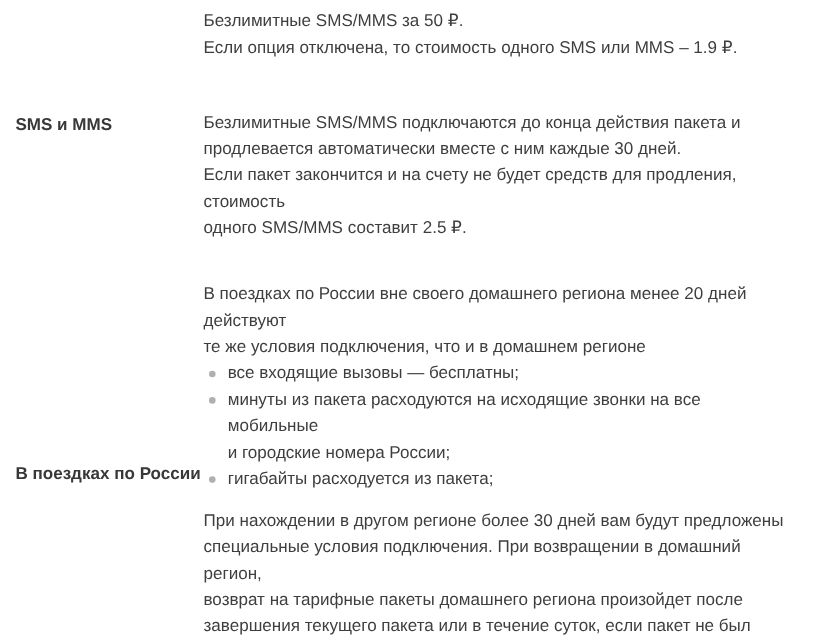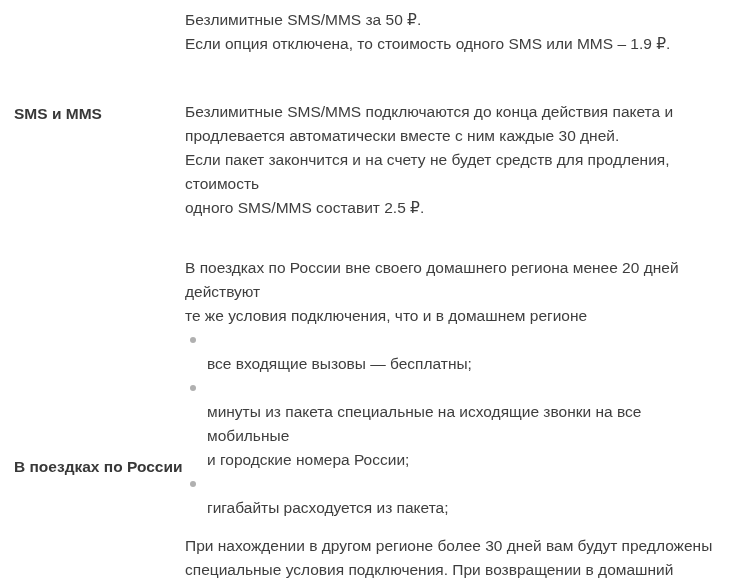--- a/index.html
+++ b/index.html
@@ -59,21 +59,20 @@
     flex: 0 0 6px;
     width: 6px;
     height: 6px;
     border-radius: 50%;
     background: var(--bullet);
     margin: 9px 11px 0 5px;
   }
   .item-text {
     flex: 1 1 auto;
     white-space: pre-line;
-    margin-top: 24px;
   }
 </style>
 </head>
 <body>
 
 <main class="page" id="page-root">
   <section class="section">
     <h3 class="section-label">SMS и MMS</h3>
     <div class="section-content">
   <p class="para">Безлимитные SMS/MMS за 50 ₽.
@@ -93,21 +92,21 @@
 те же условия подключения, что и в домашнем регионе</p>
 
   <ul class="cond-list">
   <li class="cond-item">
             <span class="bullet-dot"></span>
             <span class="item-text">все входящие вызовы — бесплатны;</span>
           </li>
 
   <li class="cond-item">
             <span class="bullet-dot"></span>
-            <span class="item-text">минуты из пакета специальные на исходящие звонки на все мобильные
+            <span class="item-text">минуты из пакета расходуются на исходящие звонки на все мобильные
 и городские номера России;</span>
           </li>
 
   <li class="cond-item">
             <span class="bullet-dot"></span>
             <span class="item-text">гигабайты расходуется из пакета;</span>
           </li>
 
 
 </ul>

